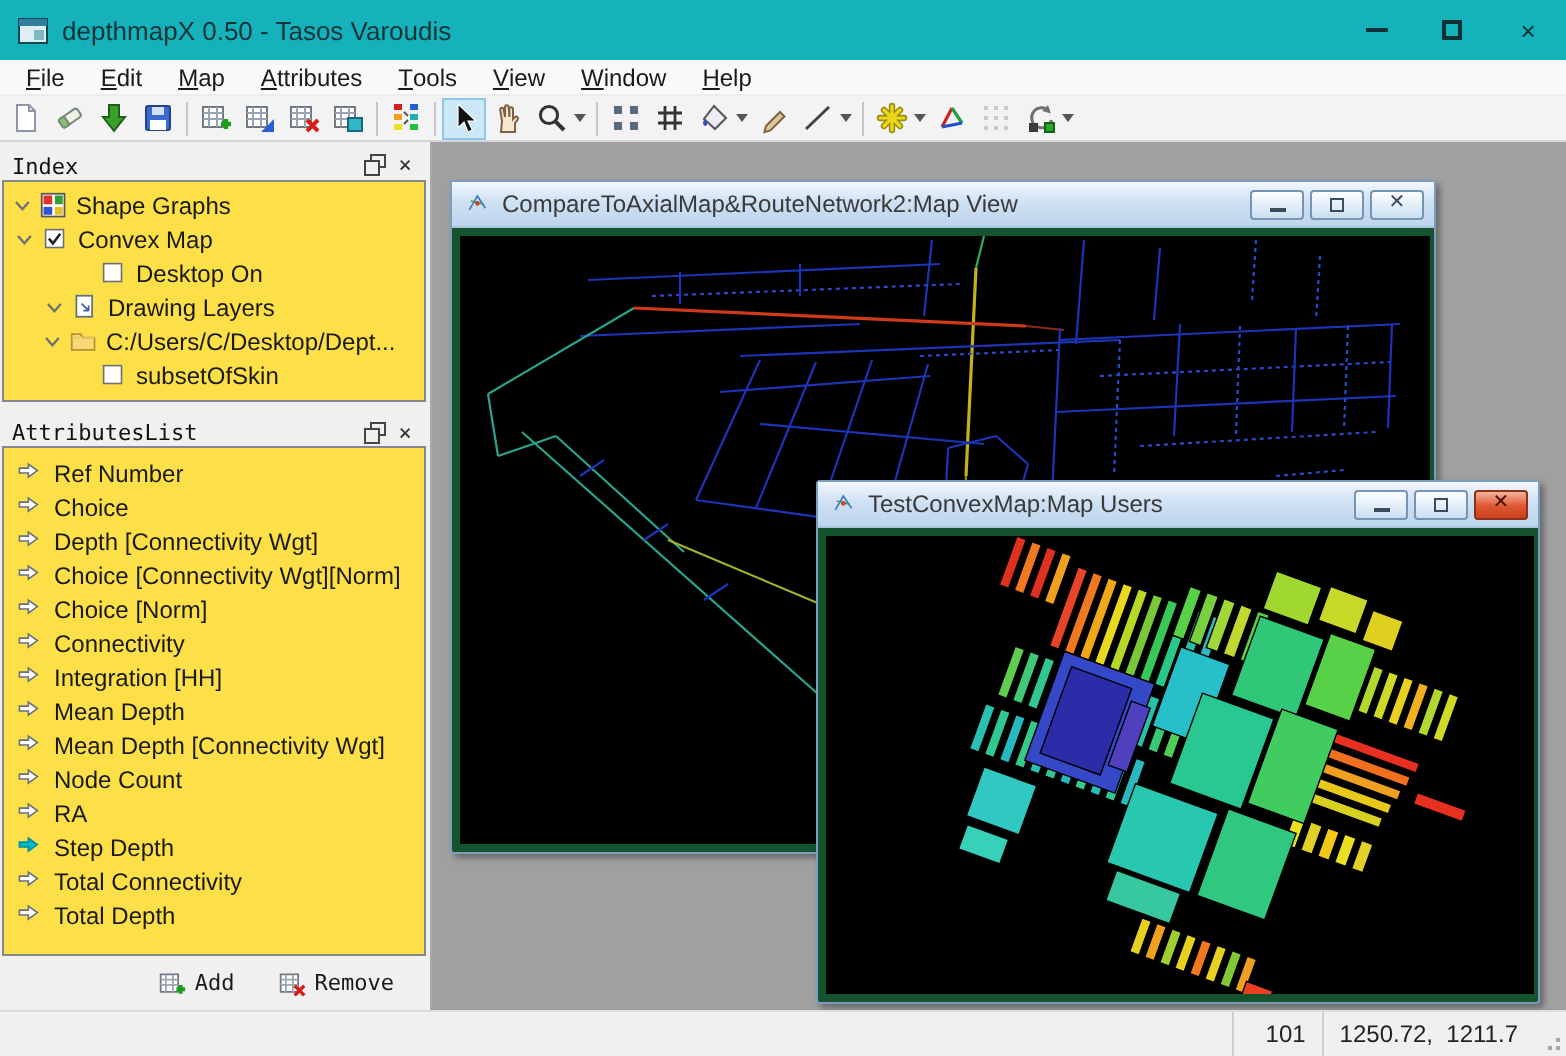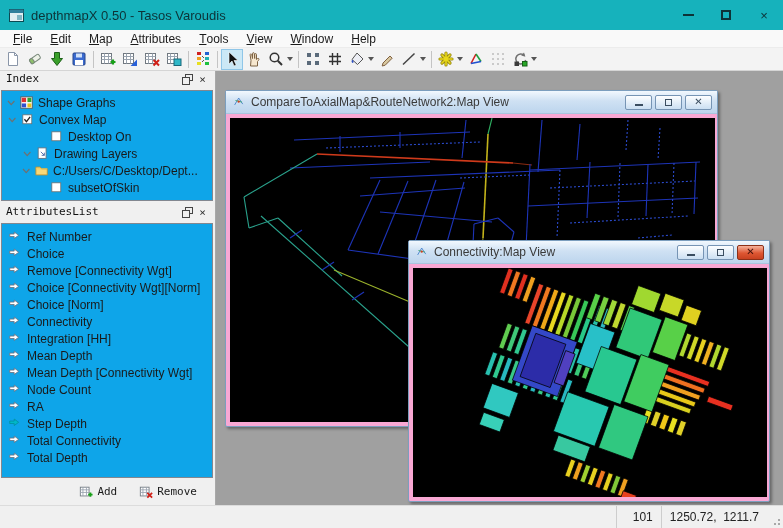--- a/index.html
+++ b/index.html
@@ -27,37 +27,37 @@
   .tool{width:22px;height:21px;display:flex;align-items:center;justify-content:center;border:1px solid transparent}
   .tool.active{background:#cbe8f6;border-color:#8fc6e8}
   .tool.disabled{opacity:.45}
   .tool.has-dd{width:30px}
   .dd{width:0;height:0;border-left:3px solid transparent;border-right:3px solid transparent;border-top:4px solid #555;margin-left:3px}
   .tsep{width:1px;height:17px;background:#c4c4c4;margin:0 3px}
 
   
   .main{flex:1 1 auto;display:flex;min-height:0}
   .dock{flex:0 0 216px;background:#f0f0f0;border-right:1px solid #a8a8a8;display:flex;flex-direction:column;padding:1px 2px 0 1px}
-  .panel-header{height:18px;display:flex;align-items:flex-start;padding:0 3px 0 5px;font-family:"DejaVu Sans Mono","Liberation Mono",monospace;font-size:11px;color:#111}
+  .panel-header{height:18px;display:flex;align-items:flex-end;padding:0 3px 0 5px;font-family:"DejaVu Sans Mono","Liberation Mono",monospace;font-size:11px;color:#111}
   .panel-header .ph-title{flex:1}
   .ph-btn{width:15px;height:14px;display:flex;align-items:center;justify-content:center;color:#333;font-size:11px}
-  .panel-body{background:#0ea5e9;border:1px solid #828790}
+  .panel-body{background:#fde047;border:1px solid #828790}
   .index-body{height:112px;padding-top:4px}
   .attrs-body{height:256px;padding-top:4px;overflow:hidden}
   .trow{height:17px;display:flex;align-items:center;gap:4px;white-space:nowrap}
   .chev{width:10px;height:10px;flex:0 0 auto}
   .chev-spacer{width:10px;flex:0 0 auto}
   .ticon{width:14px;height:14px;flex:0 0 auto;display:flex;align-items:center;justify-content:center}
   .arow{height:17px;display:flex;align-items:center;gap:5px;padding-left:6px;white-space:nowrap}
   .attr-btns{height:27px;display:flex;align-items:center;justify-content:flex-end;gap:22px;padding-right:16px;font-family:"DejaVu Sans Mono","Liberation Mono",monospace;font-size:11px}
   .attr-btn{display:flex;align-items:center;gap:4px}
 
   
   .mdi{flex:1 1 auto;position:relative;background:#a0a0a0;overflow:hidden}
-  .mdiwin{position:absolute;border:1px solid #7c9ebe;background:#f9a8d4;border-radius:2px;box-shadow:2px 2px 3px rgba(0,0,0,.35)}
+  .mdiwin{position:absolute;border:1px solid #7c9ebe;background:#14532d;border-radius:2px;box-shadow:2px 2px 3px rgba(0,0,0,.35)}
   .mtitle{height:23px;display:flex;align-items:center;gap:5px;padding:0 5px 0 6px;background:linear-gradient(#f2f8fe,#cfe1f3 45%,#bdd5ed);border-bottom:1px solid #a9c5df;color:#3a3a3a}
   .mtitle .mt-text{flex:1;white-space:nowrap;overflow:hidden}
   .mbtns{display:flex;gap:3px}
   .mbtn{width:27px;height:15px;border:1px solid #7694b4;border-radius:2px;background:linear-gradient(#fdfeff,#cbdff2);display:flex;align-items:center;justify-content:center;color:#3a4d60;font-size:10px;line-height:1}
   .mbtn .mmin{display:inline-block;width:8px;border-top:2px solid #3a4d60;margin-top:5px}
   .mbtn .mmax{display:inline-block;width:7px;height:7px;border:1.5px solid #3a4d60}
   .mbtn.close-active{background:linear-gradient(#f5b39d,#de5632 55%,#c84120);border-color:#8c3018;color:#43100a;font-weight:bold}
   .mcanvas{margin:4px;background:#000;display:block}
 
   
@@ -419,21 +419,21 @@
               </svg>
             </span>
             <span>Choice</span>
           </div>
           <div class="arow">
             <span class="ticon">
               <svg width="14" height="13" viewBox="0 0 16 16">
                 <path d="M1.5,5 h5.5 V2.5 L12.5,6.5 7,10.5 V8 H1.5 z" fill="#fff" stroke="#667080"></path>
               </svg>
             </span>
-            <span>Remove [Connectivity Wgt]</span>
+            <span>Depth [Connectivity Wgt]</span>
           </div>
           <div class="arow">
             <span class="ticon">
               <svg width="14" height="13" viewBox="0 0 16 16">
                 <path d="M1.5,5 h5.5 V2.5 L12.5,6.5 7,10.5 V8 H1.5 z" fill="#fff" stroke="#667080"></path>
               </svg>
             </span>
             <span>Choice [Connectivity Wgt][Norm]</span>
           </div>
           <div class="arow">
@@ -625,21 +625,21 @@
         </div>
         <div class="mdiwin" style="left: 192px; top: 169px; width: 362px; height: 262px; z-index: 2;">
           <div class="mtitle">
       <span class="ticon">
               <svg width="13" height="13" viewBox="0 0 16 16">
                 <path d="M2,11 L7,2.5 L12,10" stroke="#3878c8" fill="none"></path>
                 <path d="M3,5.5 L11,7.5" stroke="#30a060" fill="none"></path>
                 <circle cx="7" cy="7" r="1.4" fill="#d04020"></circle>
               </svg>
             </span>
-      <span class="mt-text">Connectivity:Map View</span>
+      <span class="mt-text">TestConvexMap:Map Users</span>
       <span class="mbtns">
         <span class="mbtn">
                 <span class="mmin"></span>
               </span>
         <span class="mbtn">
                 <span class="mmax"></span>
               </span>
         <span class="mbtn close-active">✕</span>
       </span>
     </div>

